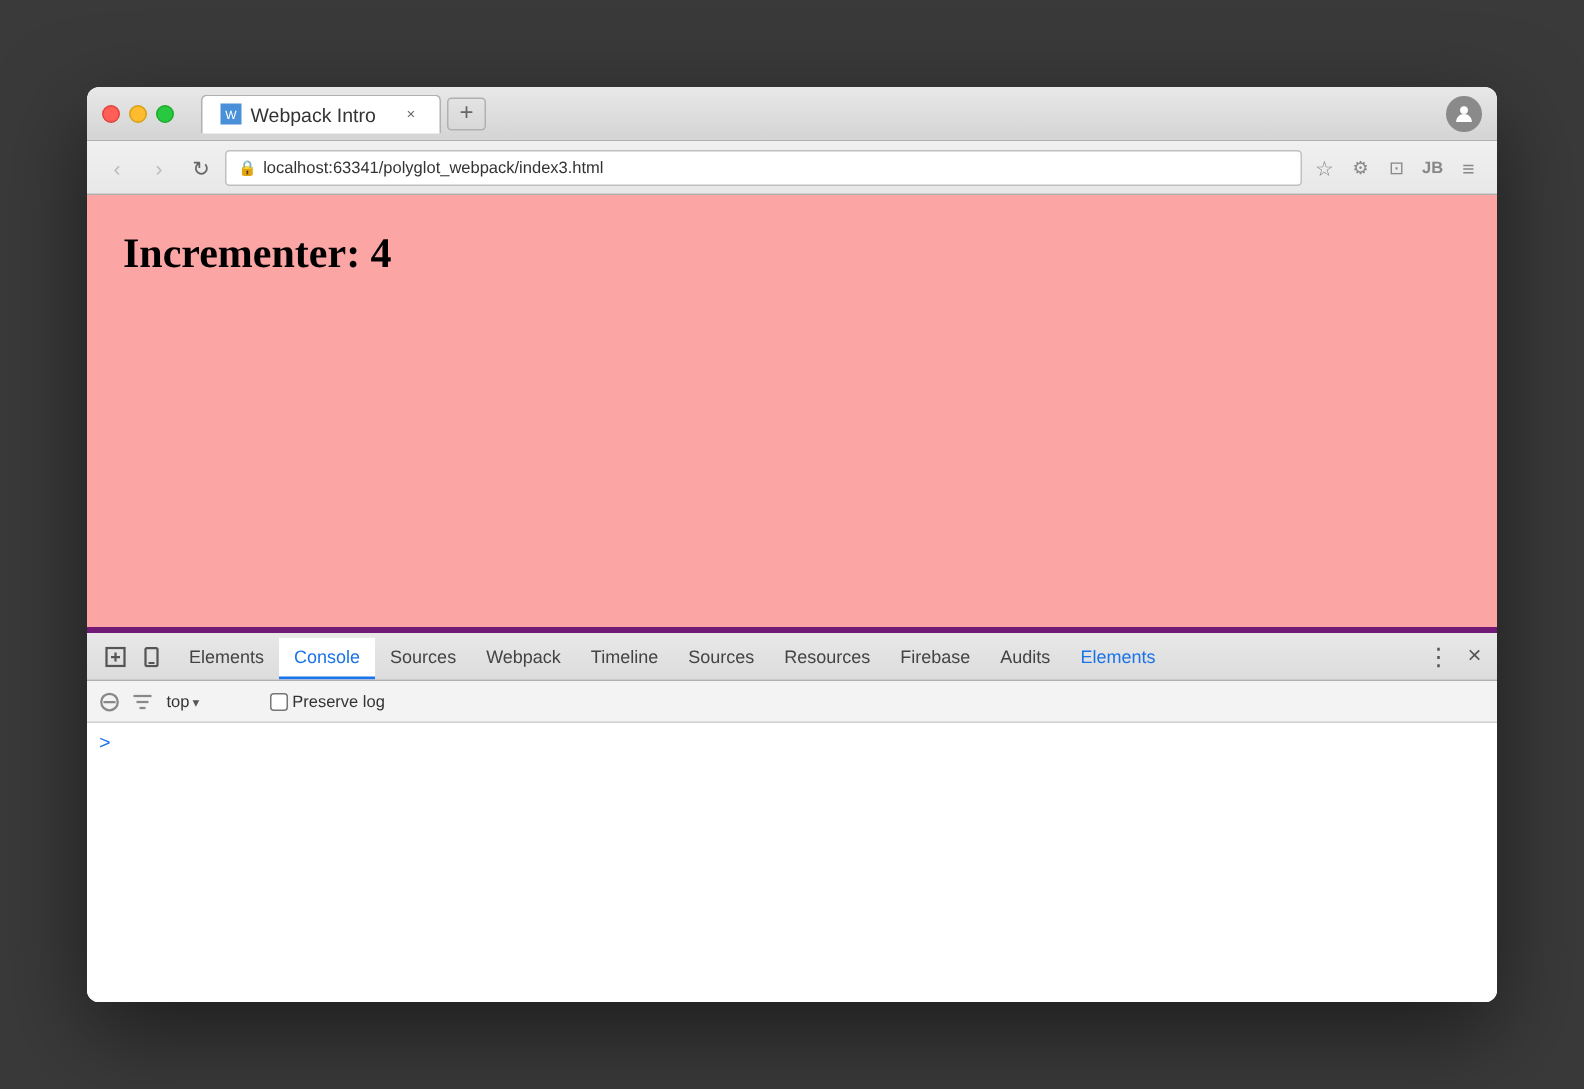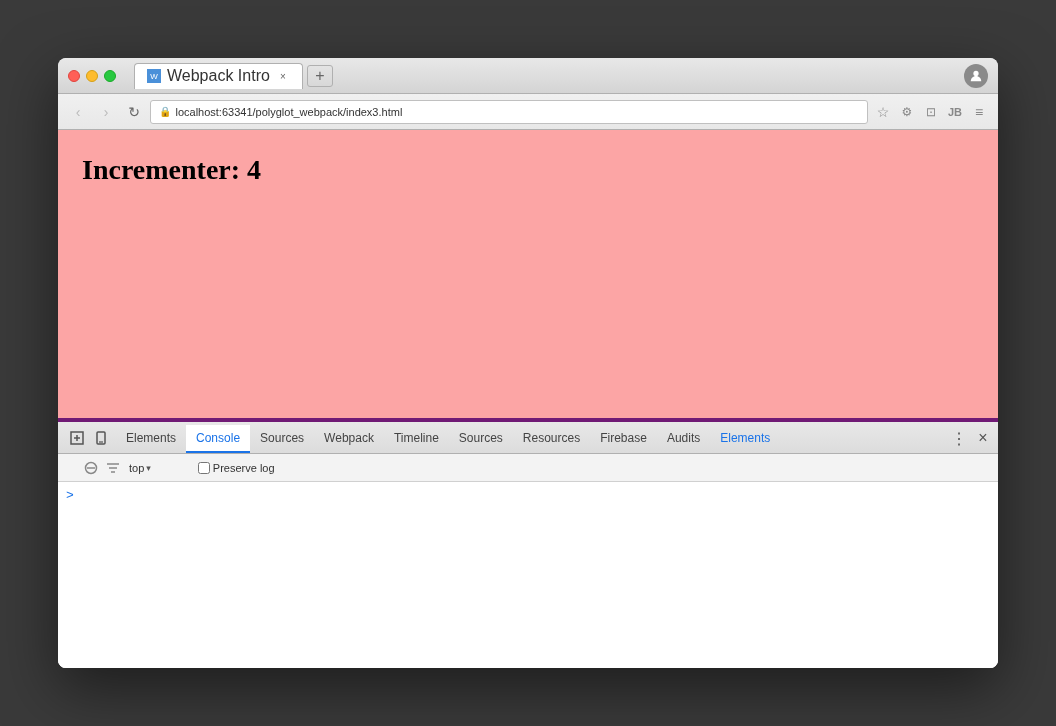--- a/index.html
+++ b/index.html
@@ -72,21 +72,21 @@
       background: #4a90d9;
       display: flex;
       align-items: center;
       justify-content: center;
       font-size: 8px;
       color: white;
       flex-shrink: 0;
     }
     .tab-title {
       flex: 1;
-      font-size: 16px;
+      font-size: 13px;
       color: #333;
     }
     .tab-close {
       width: 14px;
       height: 14px;
       display: flex;
       align-items: center;
       justify-content: center;
       font-size: 10px;
       color: #666;
@@ -268,21 +268,21 @@
       justify-content: center;
       cursor: pointer;
       color: #555;
       font-size: 16px;
       border-radius: 2px;
     }
     
     .console-toolbar {
       display: flex;
       align-items: center;
-      padding: 2px 24px;
+      padding: 2px 6px;
       border-bottom: 1px solid #d0d0d0;
       gap: 4px;
       height: 28px;
       background: #f3f3f3;
       flex-shrink: 0;
     }
     .console-toolbar-btn {
       width: 18px;
       height: 18px;
       display: flex;

